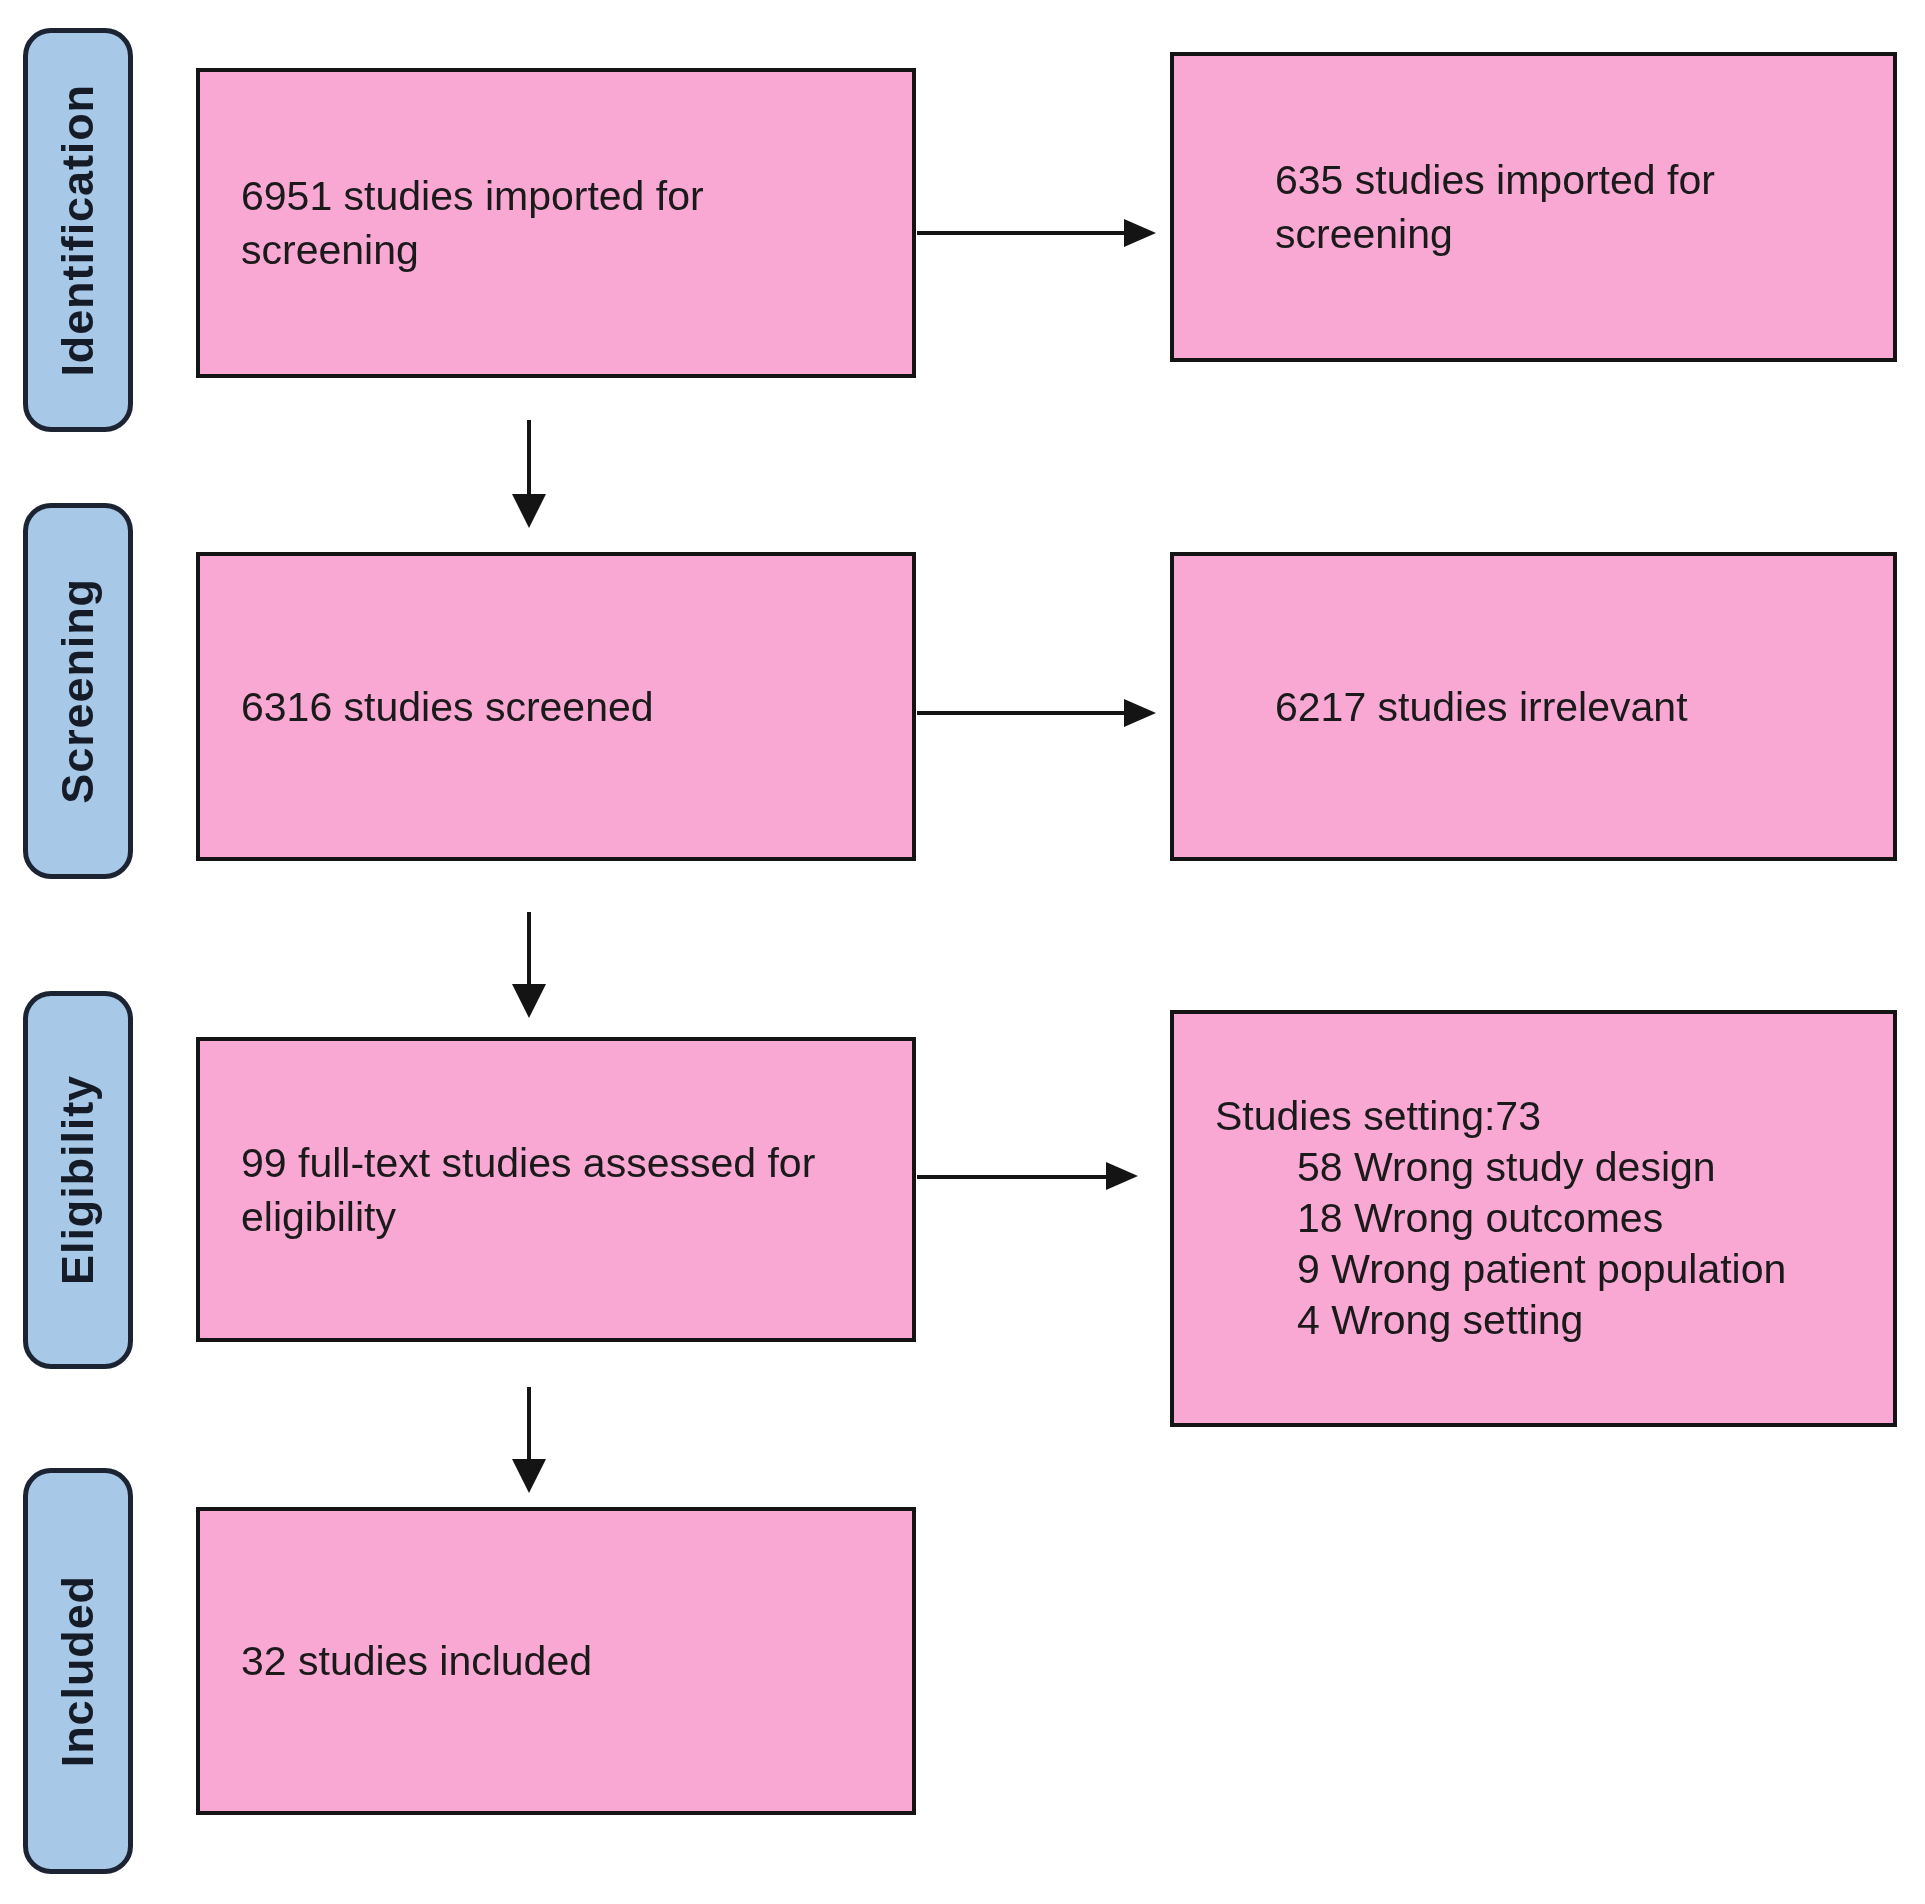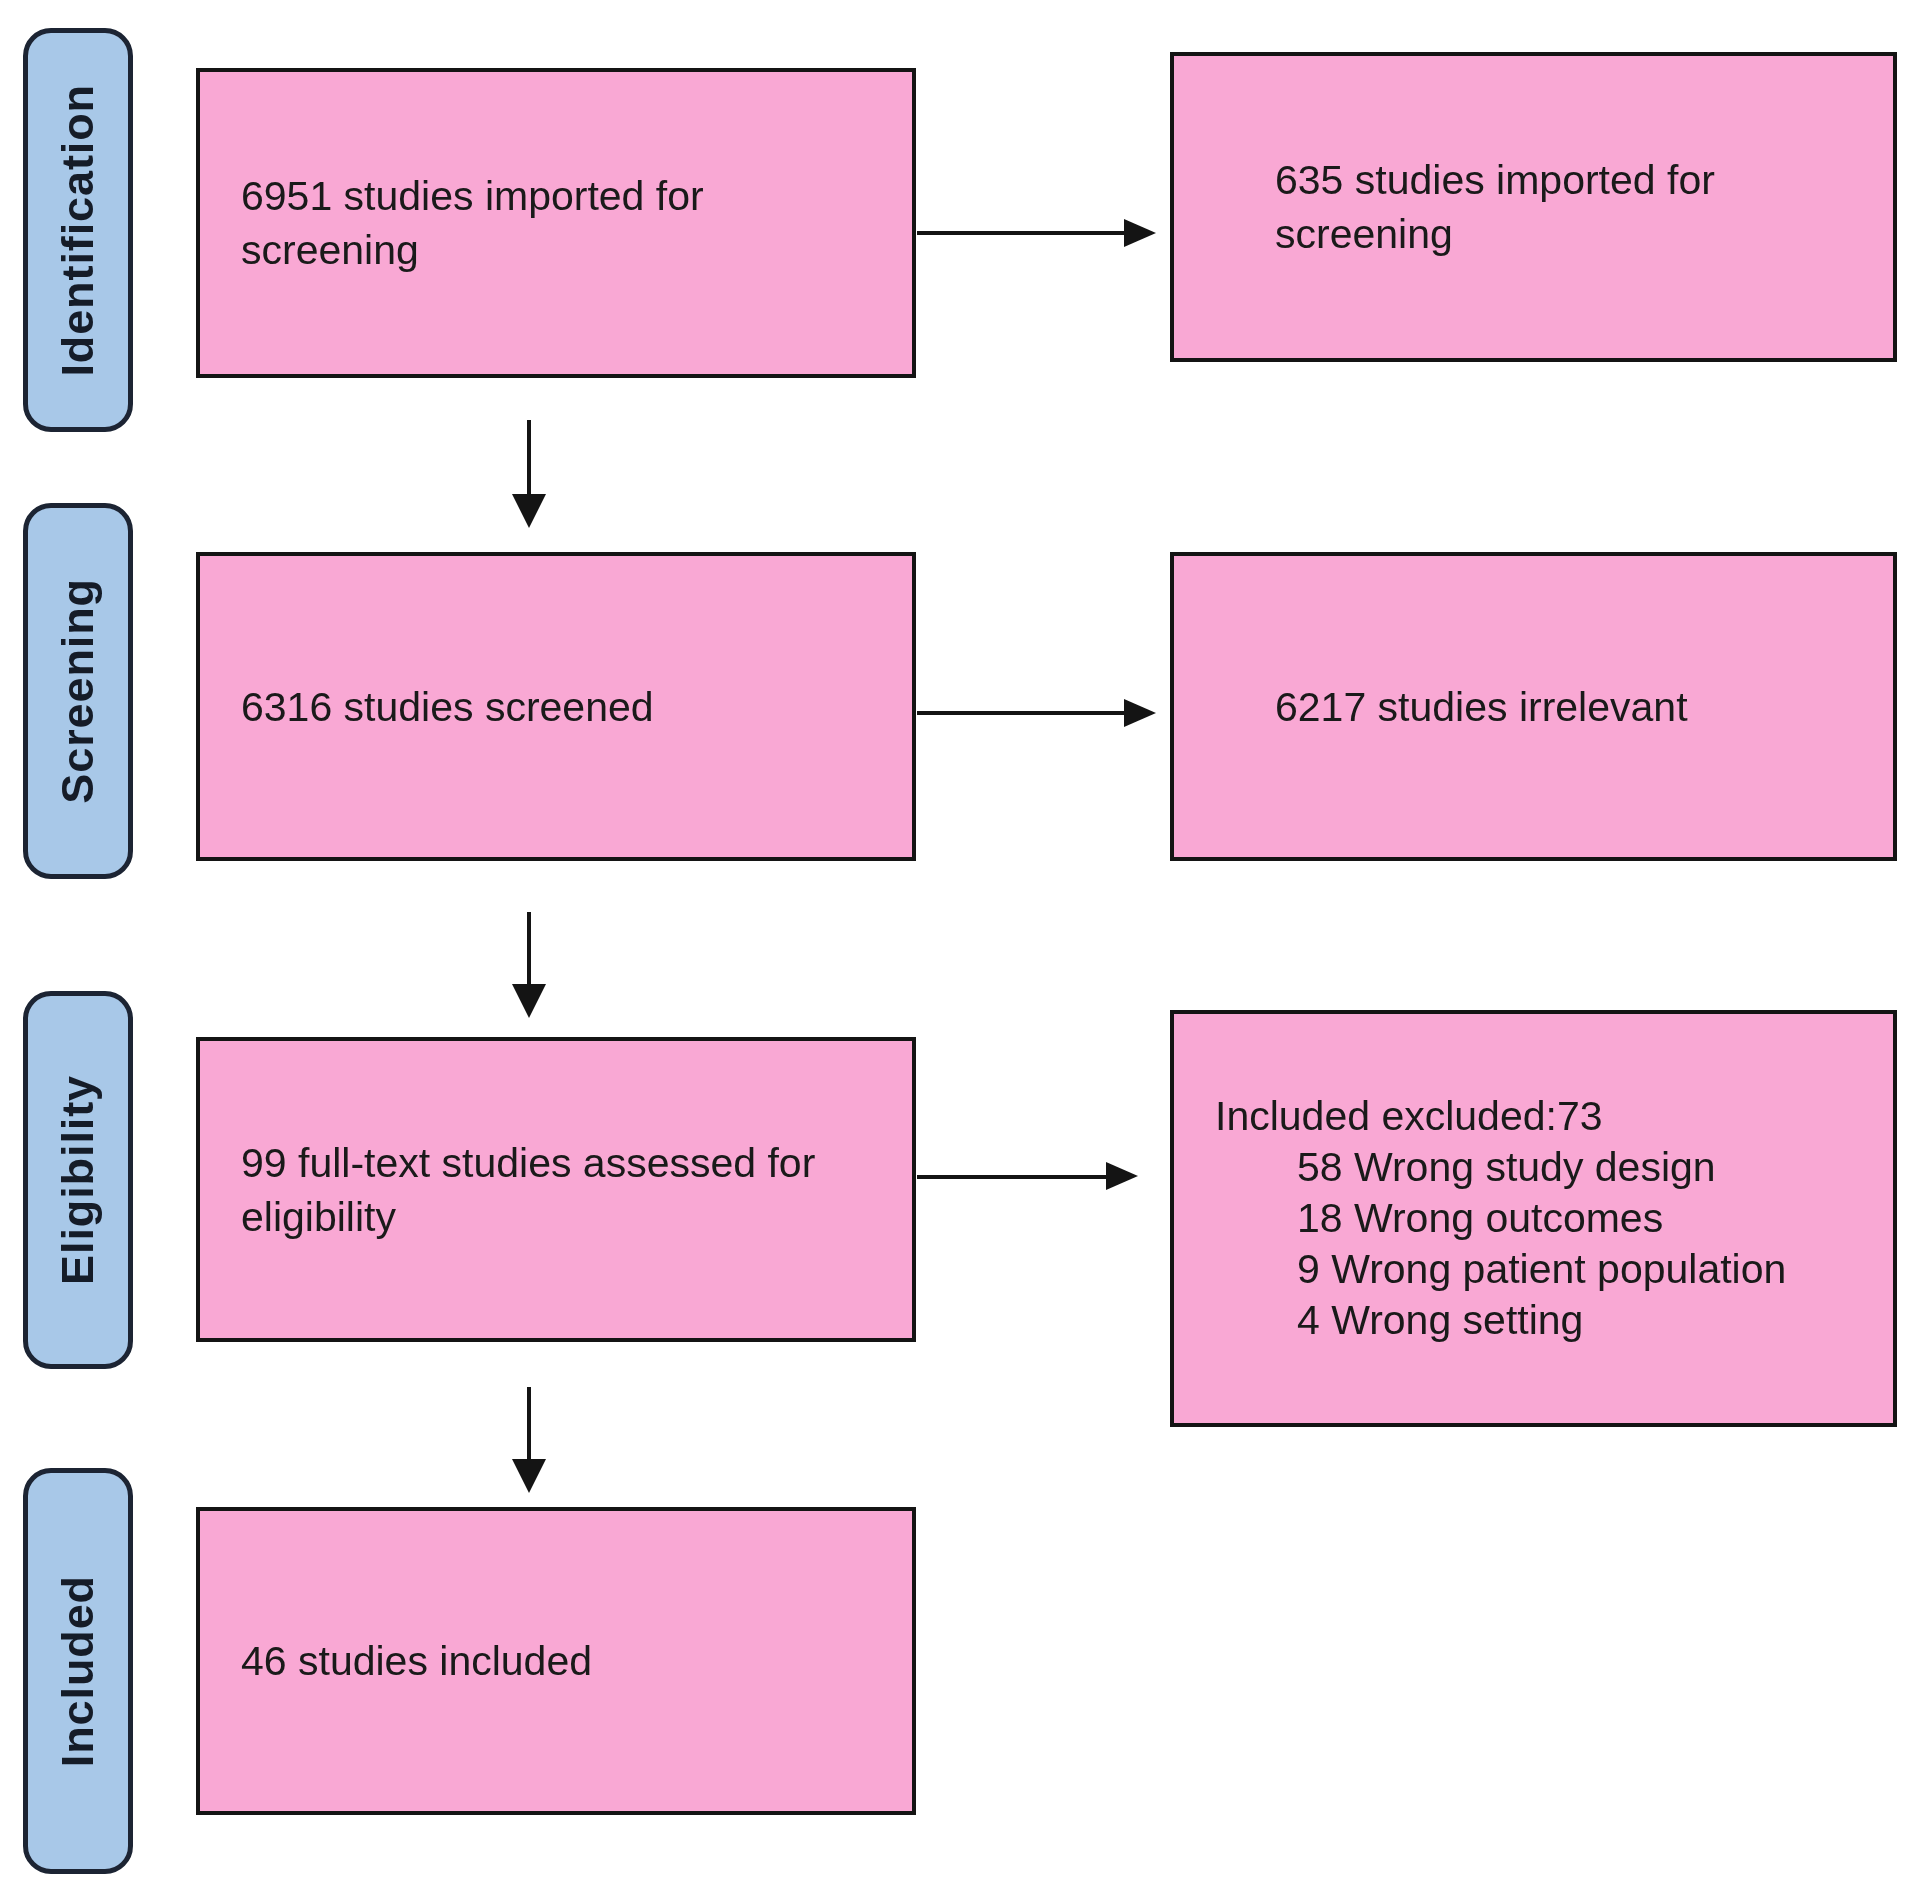--- a/index.html
+++ b/index.html
@@ -95,29 +95,29 @@
   </div>
   <div class="box col-right pad-l" style="top:552px;height:309px;">
     <span>6217 studies irrelevant</span>
   </div>
 
   <div class="box col-left pad-s" style="top:1037px;height:305px;">
     <span>99 full-text studies assessed for</span>
     <span>eligibility</span>
   </div>
   <div class="box col-right pad-s excluded-list" style="top:1010px;height:417px;">
-    <span>Included excluded:73</span>
+    <span>Studies setting:73</span>
     <span class="indent">58 Wrong study design</span>
     <span class="indent">18 Wrong outcomes</span>
     <span class="indent">9 Wrong patient population</span>
     <span class="indent">4 Wrong setting</span>
   </div>
 
   <div class="box col-left pad-s" style="top:1507px;height:308px;">
-    <span>46 studies included</span>
+    <span>32 studies included</span>
   </div>
 
   <div>
     <div class="hline" style="left:917px;top:231px;width:209px;"></div>
     <div class="head-right" style="left:1124px;top:219px;"></div>
   </div>
   <div>
     <div class="hline" style="left:917px;top:711px;width:209px;"></div>
     <div class="head-right" style="left:1124px;top:699px;"></div>
   </div>

